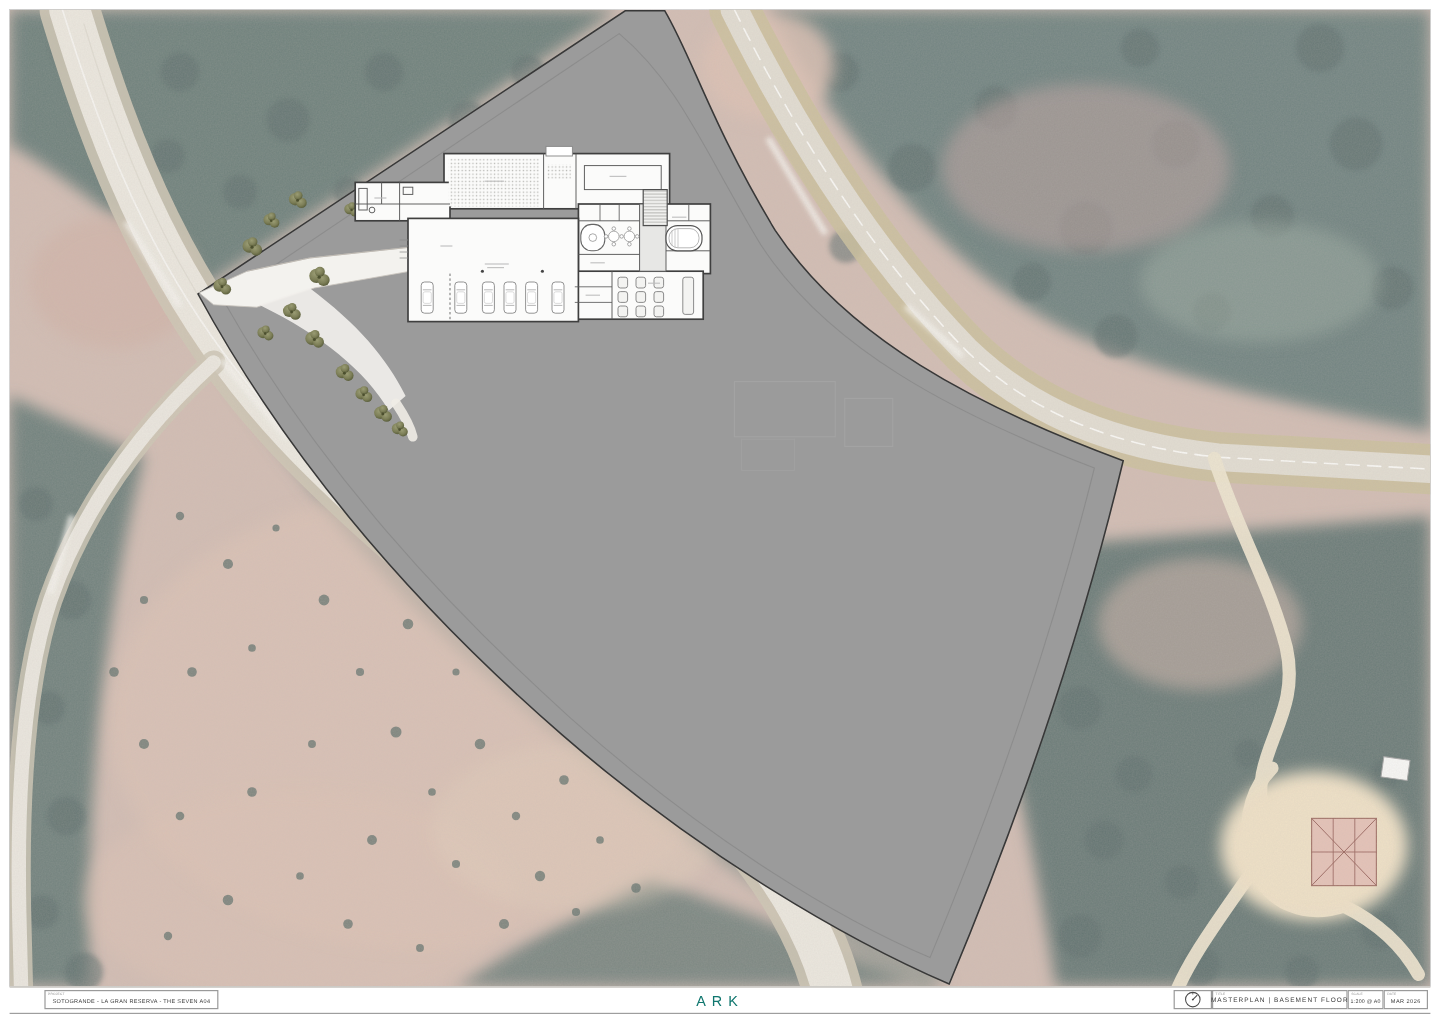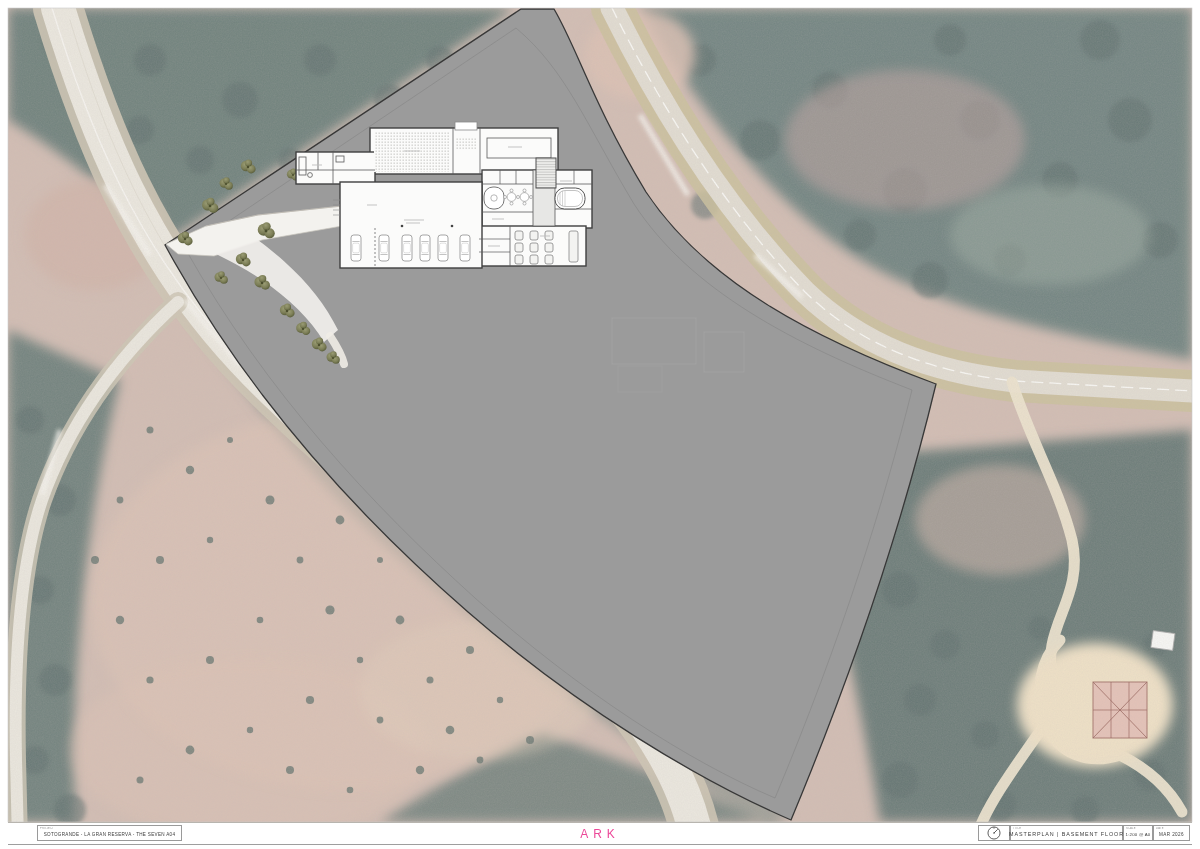--- a/index.html
+++ b/index.html
@@ -17,21 +17,21 @@
   .cell-project{left:29px;width:145px;}
   .cell-project .val{font-size:4.6px;letter-spacing:0.3px;}
   .cell-compass{left:970px;width:32px;}
   .cell-drawing{left:1002px;width:113px;}
   .cell-drawing .val{font-size:5.4px;letter-spacing:0.9px;}
   .cell-scale{left:1115px;width:30px;}
   .cell-scale .val{font-size:4.4px;letter-spacing:0.2px;}
   .cell-date{left:1145px;width:37px;}
   .cell-date .val{font-size:4.6px;letter-spacing:0.4px;}
   .logo{position:absolute;left:50%;top:0;transform:translateX(-50%);height:21px;line-height:22px;
-        font-size:12px;letter-spacing:5px;color:#ec4899;font-weight:400;}
+        font-size:12px;letter-spacing:5px;color:#0f766e;font-weight:400;}
 </style>
 </head>
 <body>
 
 <div class="sheet">
 
 <div class="aerial-wrap">
 <svg width="1200" height="849" viewBox="0 0 1200 849">
 <defs>
   <clipPath id="clipA">

